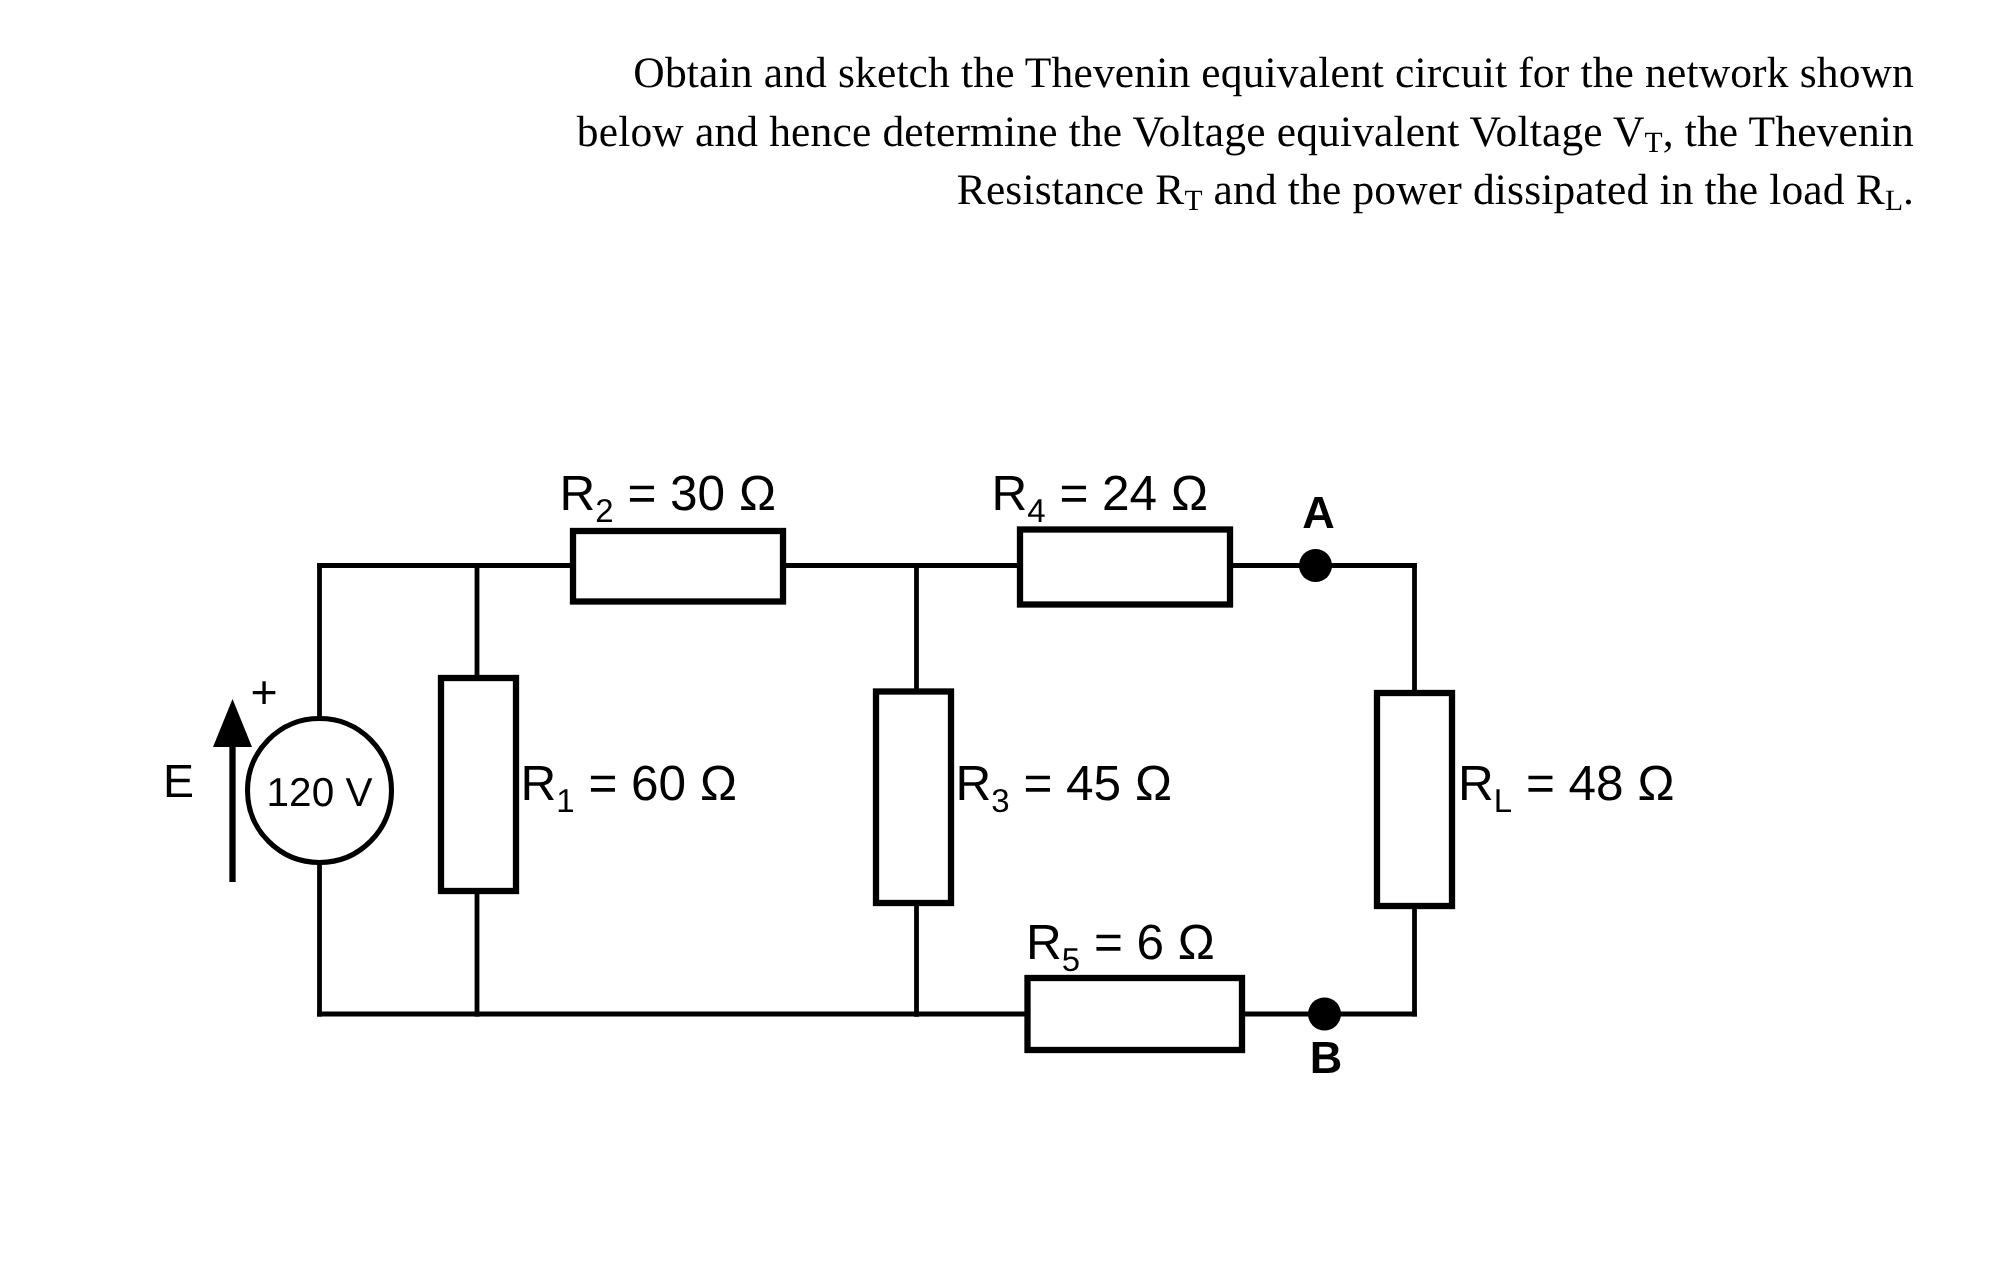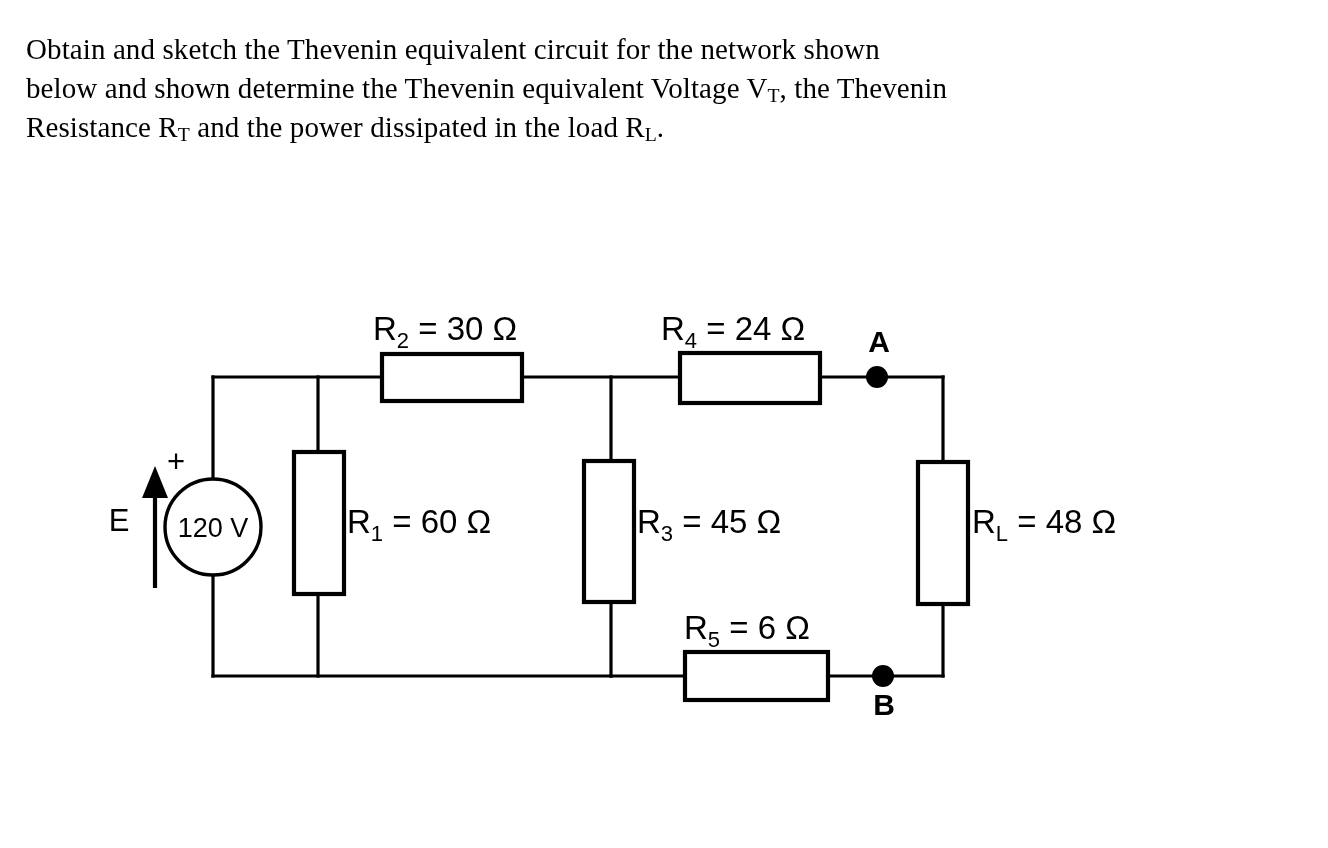--- a/index.html
+++ b/index.html
@@ -18,20 +18,21 @@
   #question-text {
     position: absolute;
     left: 26px;
     top: 30px;
     width: 1250px;
     font-family: "Liberation Serif", "DejaVu Serif", serif;
     font-size: 29px;
     line-height: 1.33;
     color: #000000;
     letter-spacing: 0.1px;
+    text-align: right;
   }
   #question-text sub {
     font-size: 0.68em;
     vertical-align: -0.22em;
     letter-spacing: 0;
   }
   #circuit-wrap {
     position: absolute;
     left: 0;
     top: 0;
@@ -100,21 +101,21 @@
   }
 </style>
 </head>
 <body>
 
 <div id="page">
 
   <div id="question-text">
     <span>Obtain and sketch the Thevenin equivalent circuit for the network shown</span>
     <br>
-    <span>below and shown determine the Thevenin equivalent Voltage V</span><sub>T</sub><span>, the Thevenin</span>
+    <span>below and hence determine the Voltage equivalent Voltage V</span><sub>T</sub><span>, the Thevenin</span>
     <br>
     <span>Resistance R</span><sub>T</sub><span> and the power dissipated in the load R</span><sub>L</sub><span>.</span>
   </div>
 
   <div id="circuit-wrap">
     <svg id="circuit" width="1328" height="848" viewBox="0 0 1328 848" xmlns="http://www.w3.org/2000/svg">
 
       <path class="wire" d="M 213 377 L 382 377"></path>
 
       <path class="wire" d="M 522 377 L 680 377"></path>

